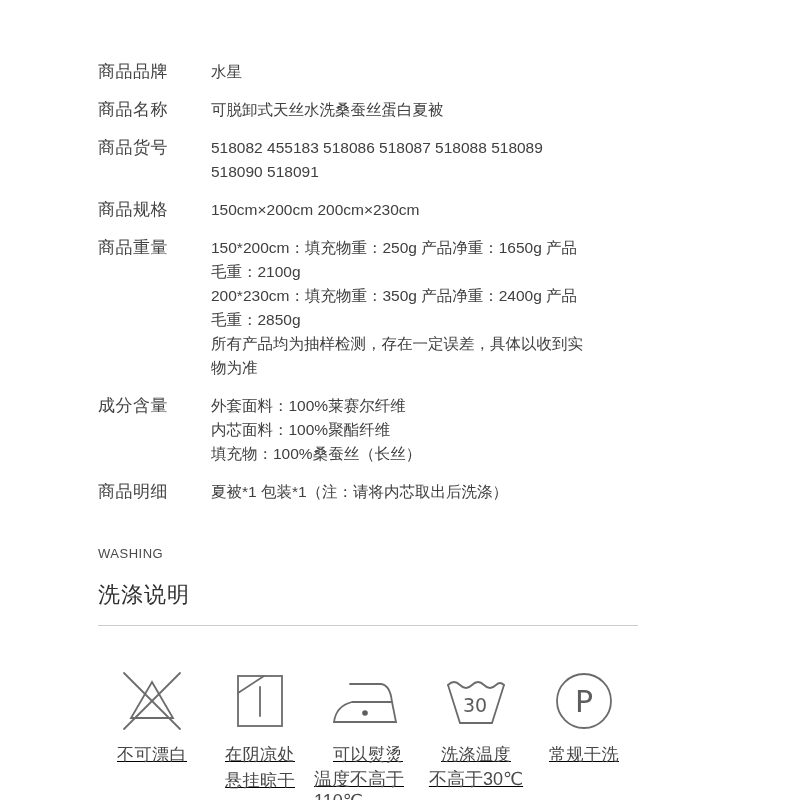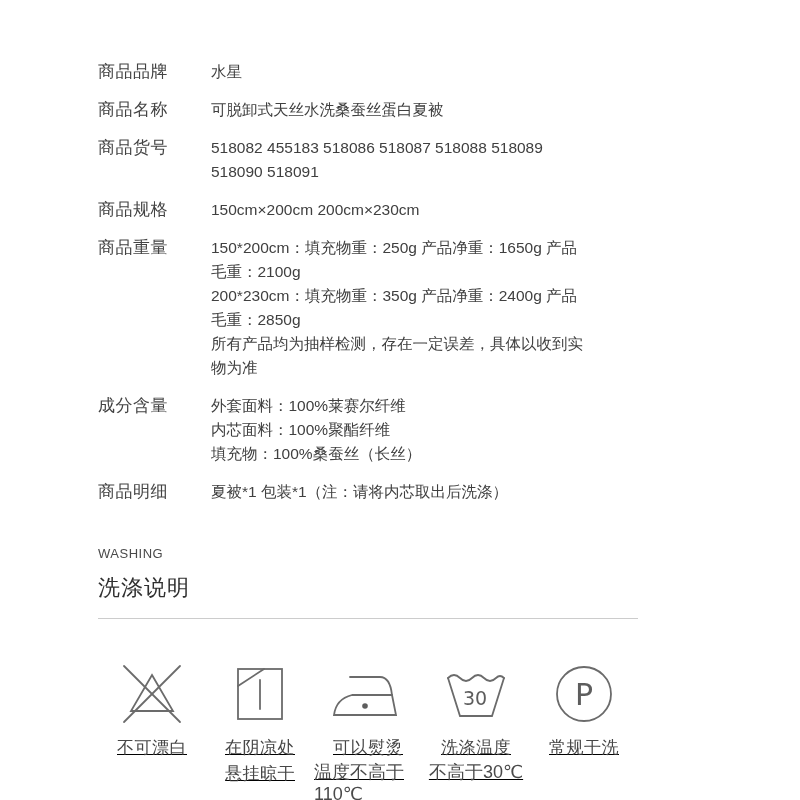--- a/index.html
+++ b/index.html
@@ -50,21 +50,21 @@
     margin-top: 42px;
   }
   .washing-eyebrow {
     font-size: 13px;
     color: #4a4a4a;
     letter-spacing: 0.5px;
   }
   .washing-title {
     font-size: 22px;
     color: #303030;
-    margin-top: 12px;
+    margin-top: 19px;
     letter-spacing: 1px;
   }
   .washing-divider {
     border: none;
     border-top: 1px solid #cccccc;
     margin: 15px 0 0 0;
   }
 
   
   .care-row {

